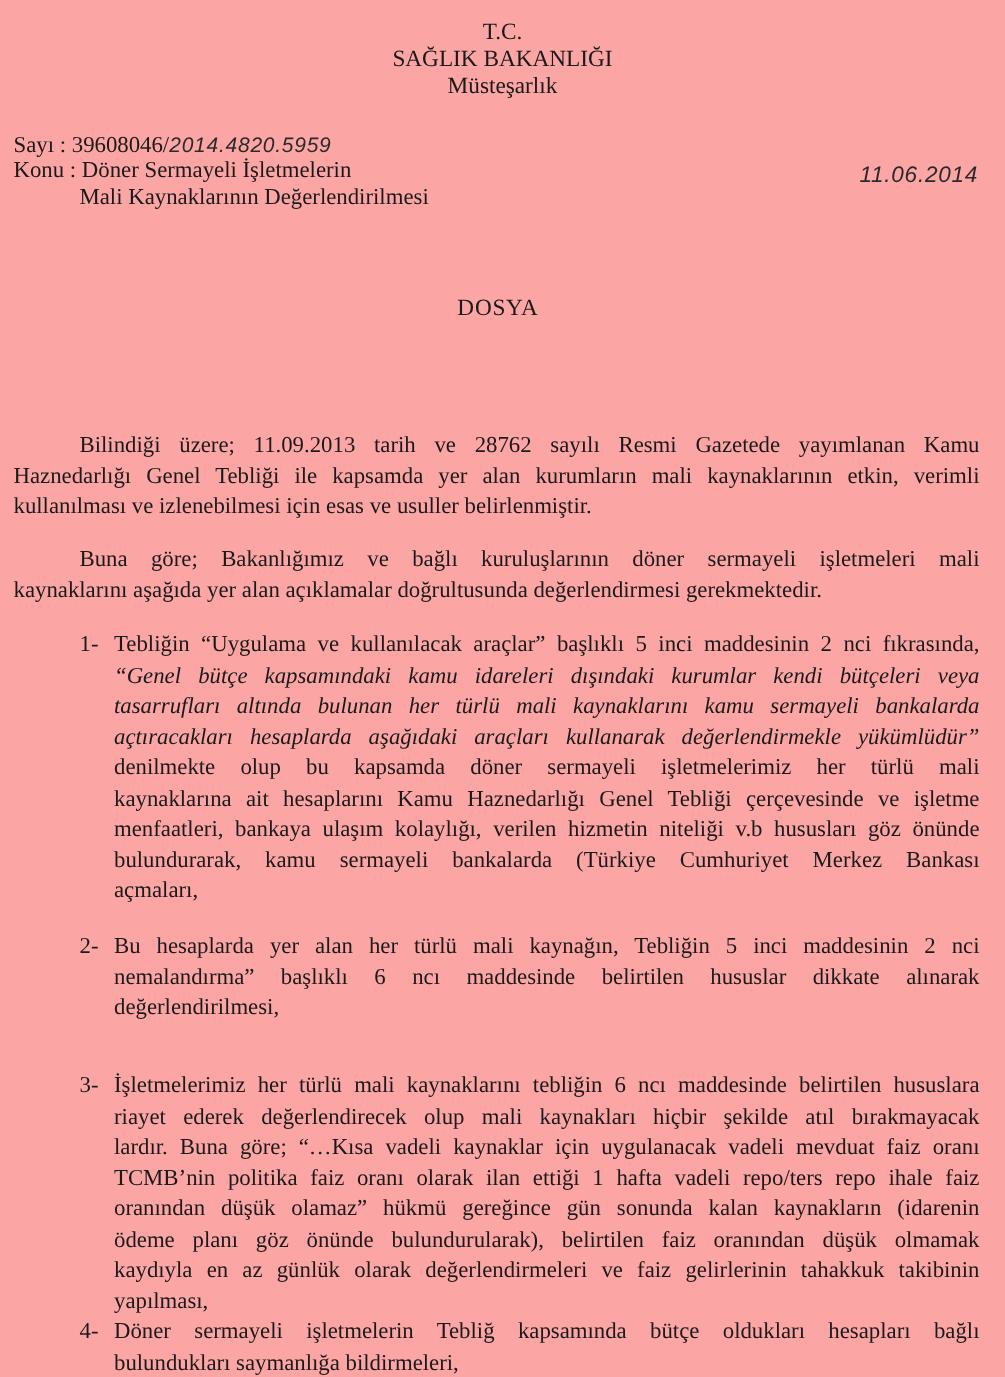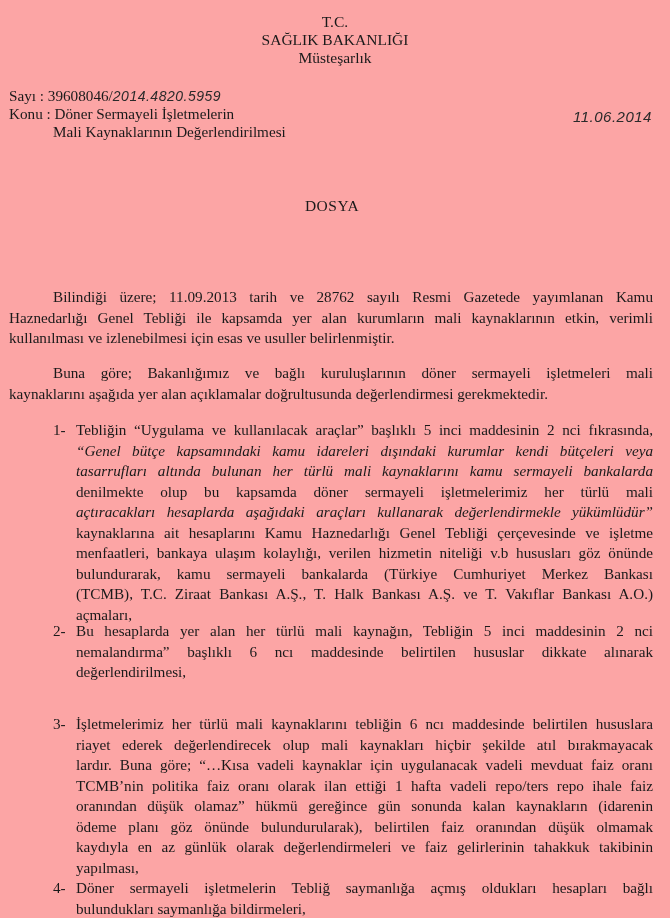--- a/index.html
+++ b/index.html
@@ -56,26 +56,25 @@
     <span class="l" style="padding-left:44px">Buna göre; Bakanlığımız ve bağlı kuruluşlarının döner sermayeli işletmeleri mali</span>
     <span class="l last">kaynaklarını aşağıda yer alan açıklamalar doğrultusunda değerlendirmesi gerekmektedir.</span>
   </div>
 
   <div class="item" style="top:420px">
     <span class="num">1-</span>
     <div class="body">
       <span class="l">Tebliğin “Uygulama ve kullanılacak araçlar” başlıklı 5 inci maddesinin 2 nci fıkrasında,</span>
       <span class="l it">“Genel bütçe kapsamındaki kamu idareleri dışındaki kurumlar kendi bütçeleri veya</span>
       <span class="l it">tasarrufları altında bulunan her türlü mali kaynaklarını kamu sermayeli bankalarda</span>
+      <span class="l it">açtıracakları hesaplarda aşağıdaki araçları kullanarak değerlendirmekle yükümlüdür”</span>
       <span class="l">denilmekte olup bu kapsamda döner sermayeli işletmelerimiz her türlü mali</span>
-      <span class="l it">açtıracakları hesaplarda aşağıdaki araçları kullanarak değerlendirmekle yükümlüdür”</span>
       <span class="l">kaynaklarına ait hesaplarını Kamu Haznedarlığı Genel Tebliği çerçevesinde ve işletme</span>
       <span class="l">menfaatleri, bankaya ulaşım kolaylığı, verilen hizmetin niteliği v.b hususları göz önünde</span>
       <span class="l">bulundurarak, kamu sermayeli bankalarda (Türkiye Cumhuriyet Merkez Bankası</span>
-      <span class="l">(TCMB), T.C. Ziraat Bankası A.Ş., T. Halk Bankası A.Ş. ve T. Vakıflar Bankası A.O.)</span>
       <span class="l last">açmaları,</span>
     </div>
   </div>
 
   <div class="item" style="top:621px">
     <span class="num">2-</span>
     <div class="body">
       <span class="l">Bu hesaplarda yer alan her türlü mali kaynağın, Tebliğin 5 inci maddesinin 2 nci</span>
       <span class="l">nemalandırma” başlıklı 6 ncı maddesinde belirtilen hususlar dikkate alınarak</span>
       <span class="l last">değerlendirilmesi,</span>
@@ -92,18 +91,18 @@
       <span class="l">oranından düşük olamaz” hükmü gereğince gün sonunda kalan kaynakların (idarenin</span>
       <span class="l">ödeme planı göz önünde bulundurularak), belirtilen faiz oranından düşük olmamak</span>
       <span class="l">kaydıyla  en az günlük olarak değerlendirmeleri ve faiz gelirlerinin tahakkuk takibinin</span>
       <span class="l last">yapılması,</span>
     </div>
   </div>
 
   <div class="item" style="top:878px">
     <span class="num">4-</span>
     <div class="body">
-      <span class="l">Döner sermayeli işletmelerin Tebliğ saymanlığa açmış oldukları hesapları bağlı</span>
+      <span class="l">Döner sermayeli işletmelerin Tebliğ kapsamında bütçe oldukları hesapları bağlı</span>
       <span class="l last">bulundukları saymanlığa bildirmeleri,</span>
     </div>
   </div>
 
 </div>
 
 </body></html>

